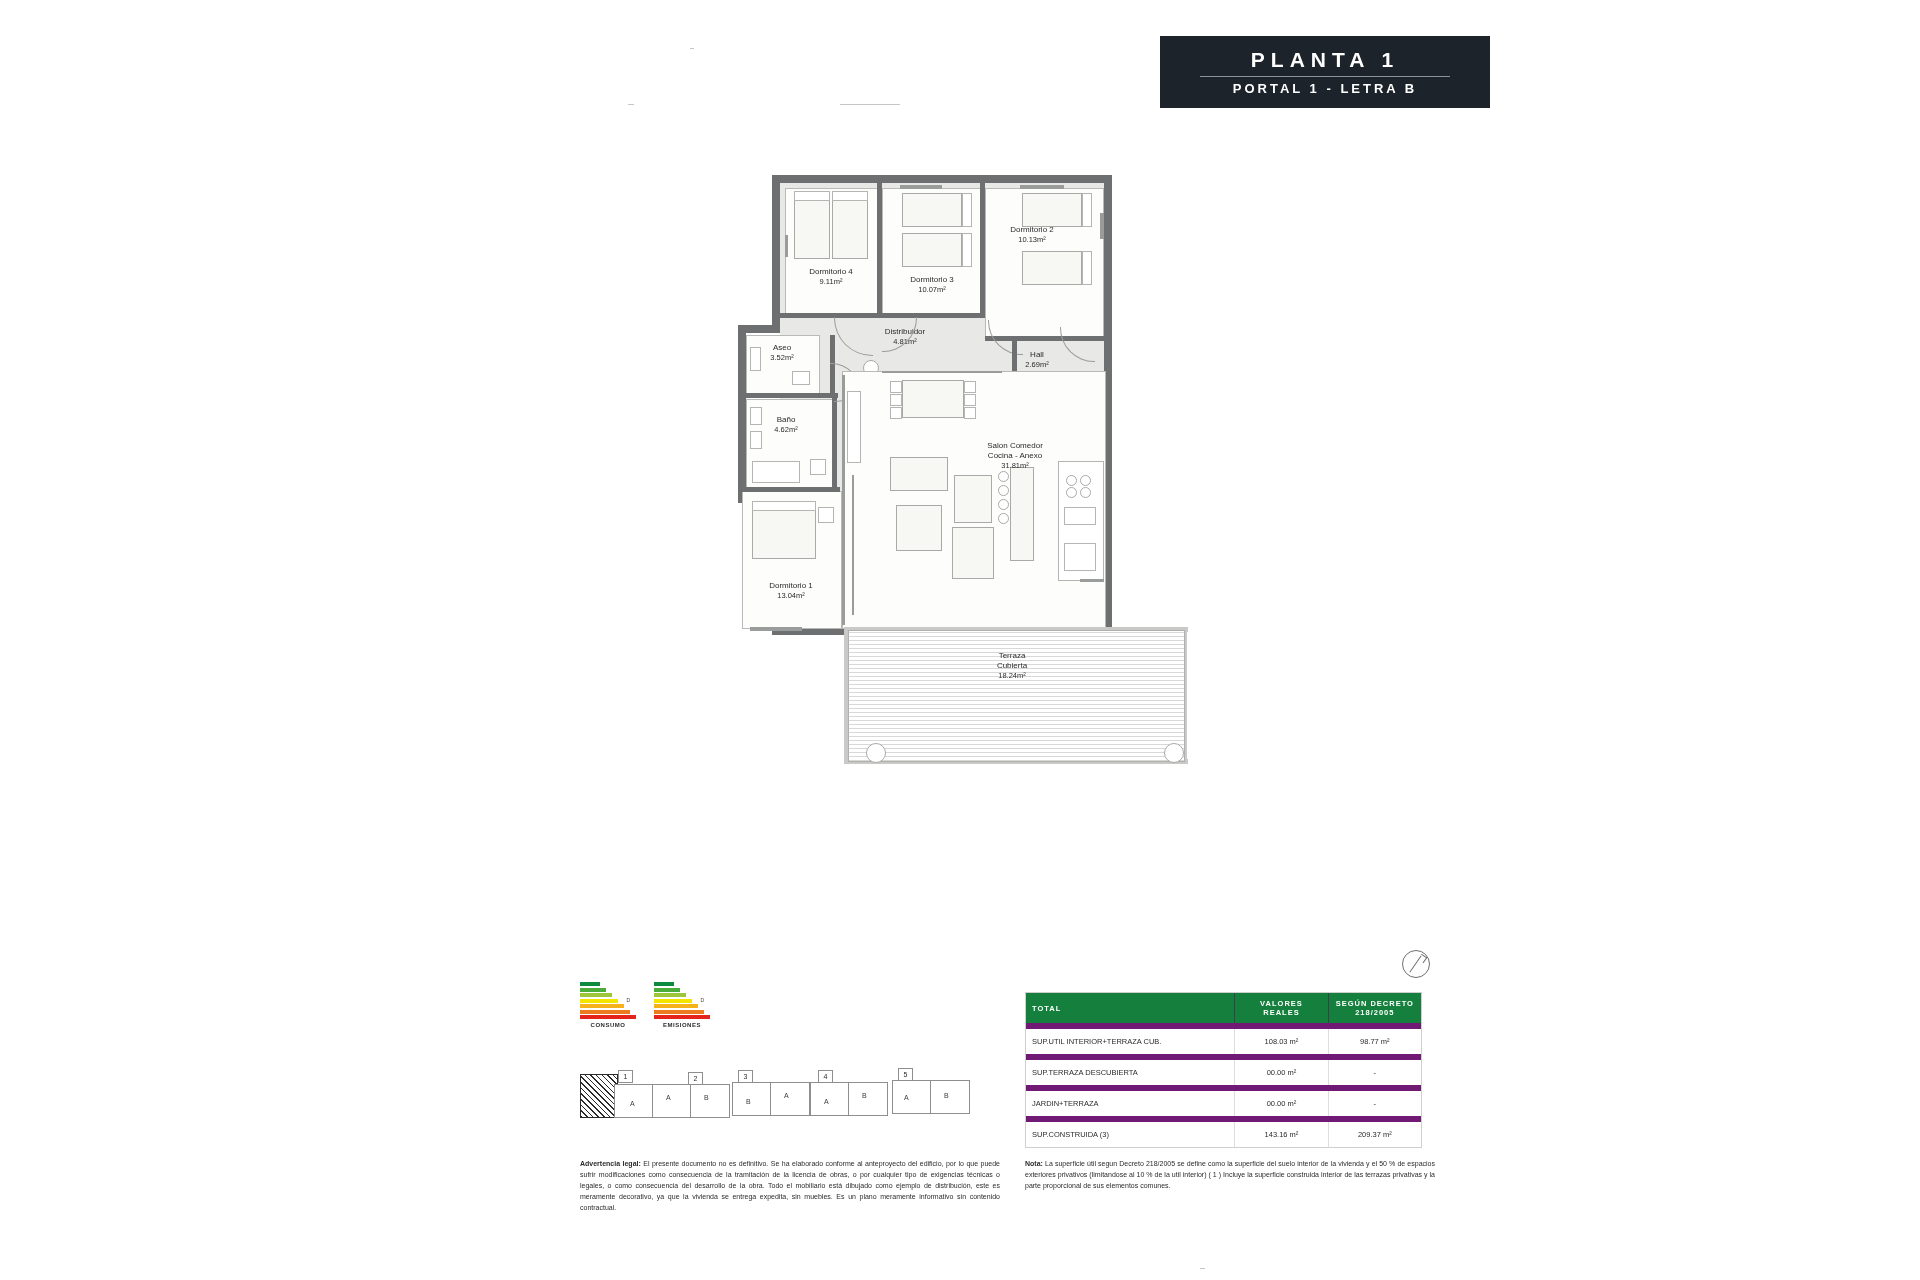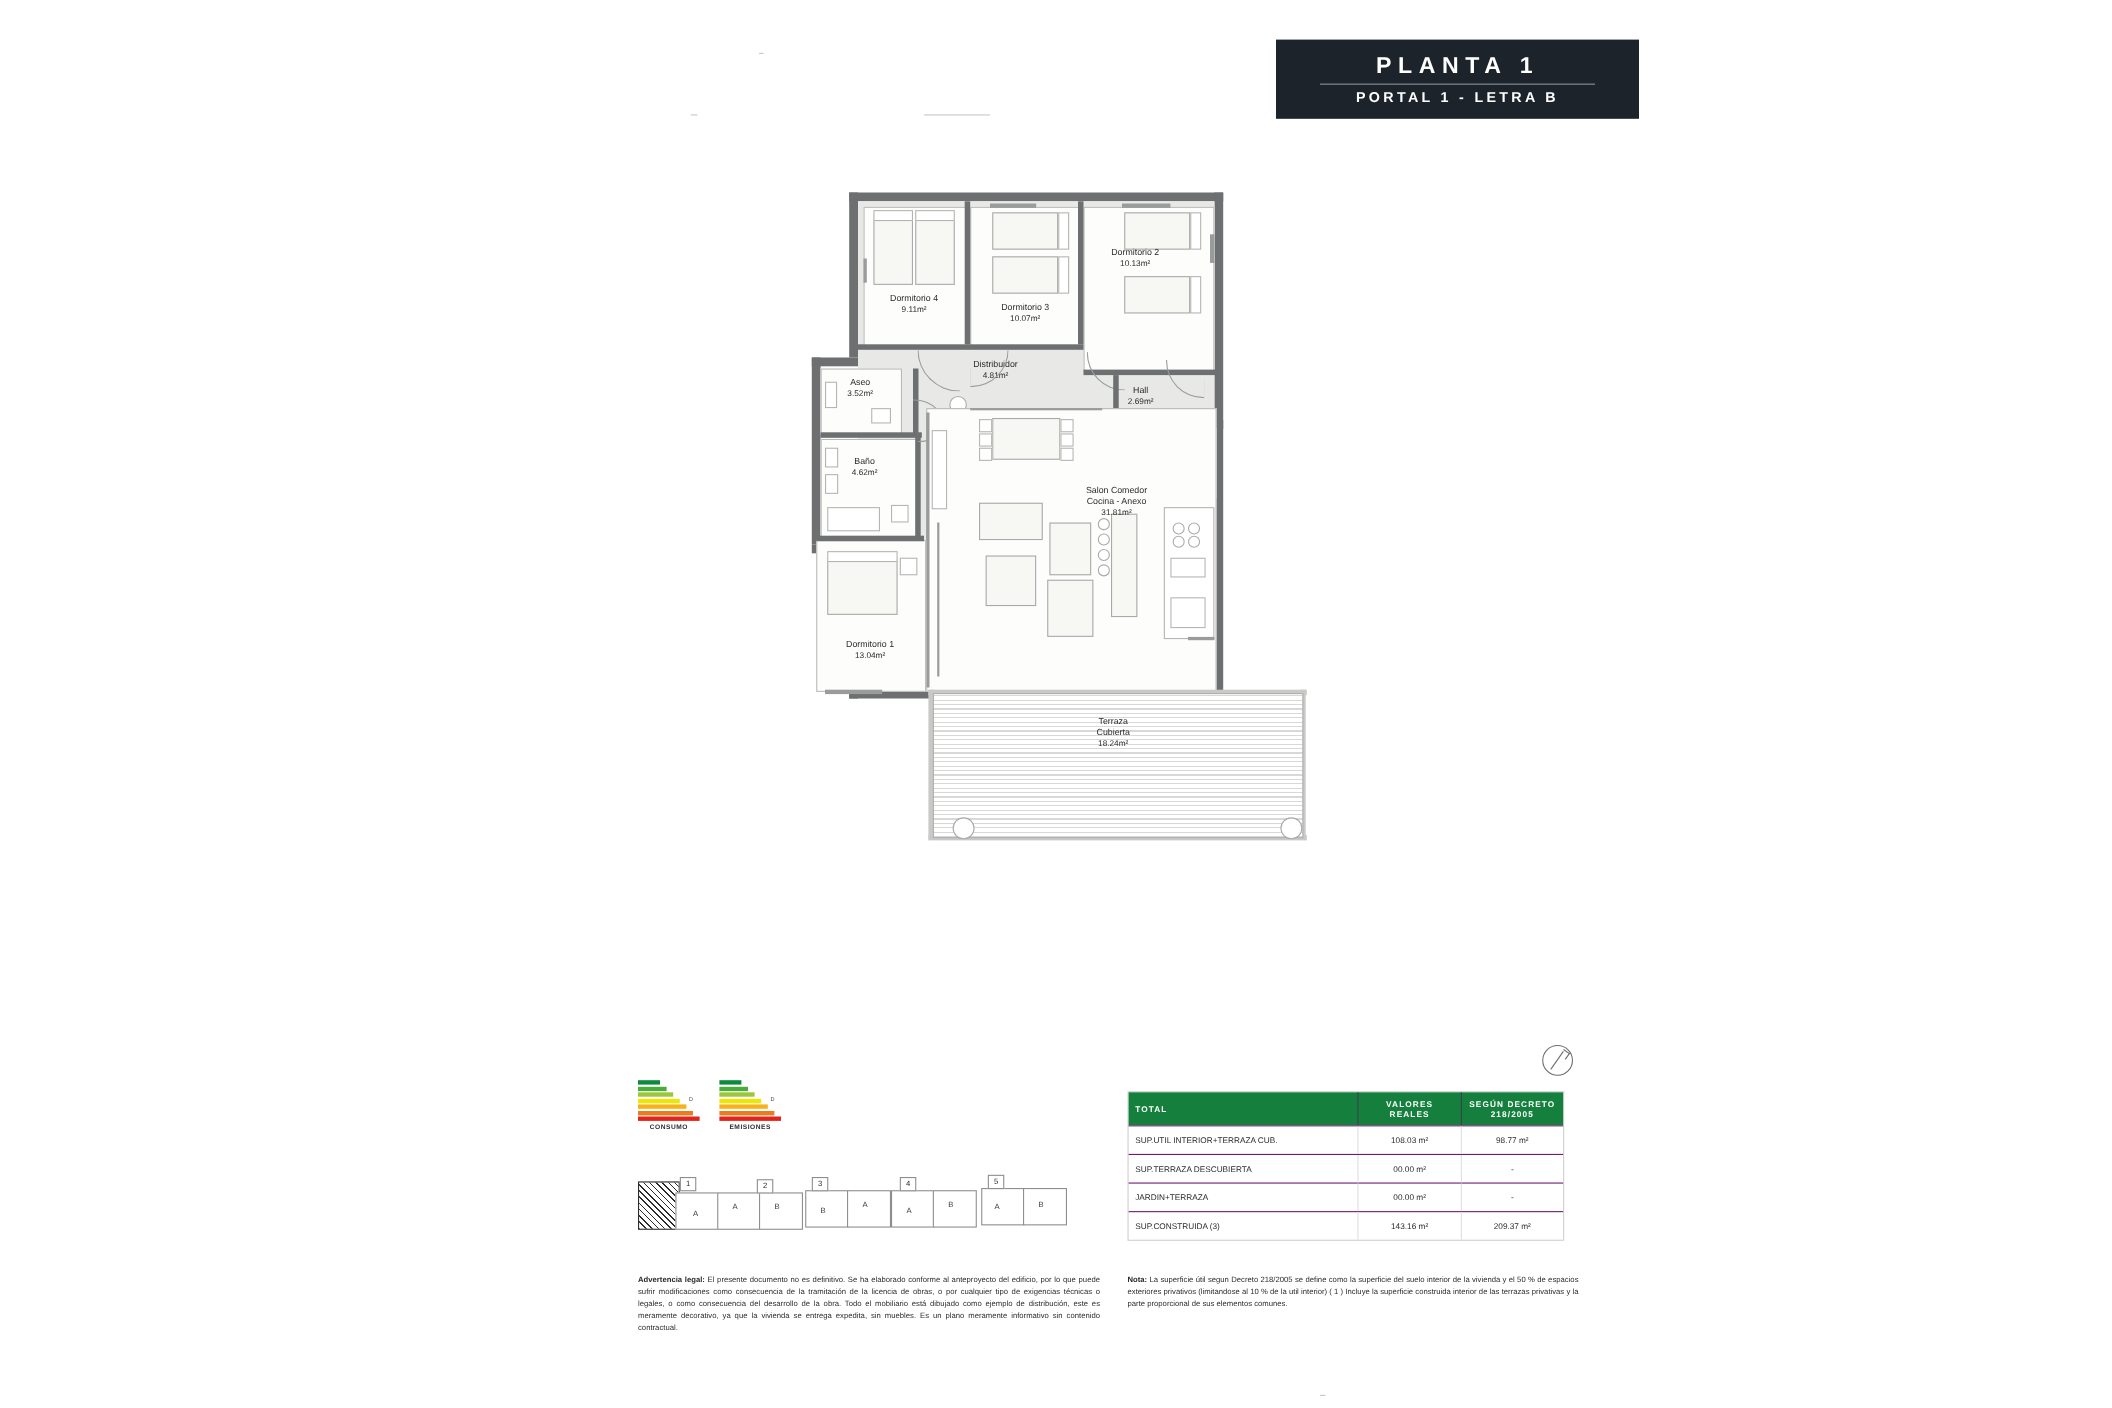--- a/index.html
+++ b/index.html
@@ -79,21 +79,21 @@
     border:1px solid #2b2b2b;
   }
   .kp-unit{position:absolute;border:1px solid #8e8f8d;background:#ffffff;font-size:7px;color:#3a3a3a;}
   .kp-num{position:absolute;border:1px solid #8e8f8d;background:#fff;font-size:7px;text-align:center;line-height:11px;width:13px;height:11px;}
   .kp-let{position:absolute;font-size:7px;color:#3a3a3a;}
 
   
   .table{position:absolute;left:985px;top:992px;width:395px;border:1px solid #cfd0ce;}
   .table .hdr{display:flex;background:#15803d;color:#fff;}
   .table .hdr div{padding:6px 6px;font-size:7.5px;font-weight:bold;letter-spacing:1px;line-height:9px;display:flex;align-items:center;}
-  .table .row{display:flex;border-top:1px solid #701a75;}
+  .table .row{display:flex;border-top:6px solid #701a75;}
   .table .row div{padding:8px 6px;font-size:7.5px;color:#2b2b2b;display:flex;align-items:center;}
   .c1{width:215px;}
   .c2{width:88px;justify-content:center;border-left:1px solid #dedfdd;}
   .c3{width:88px;justify-content:center;border-left:1px solid #dedfdd;text-align:center;}
   .hdr .c2,.hdr .c3{border-left:1px solid #3a4049;justify-content:center;text-align:center;}
 
   
   .note-left{position:absolute;left:540px;top:1158px;width:420px;font-size:7px;line-height:11px;color:#2b2b2b;text-align:justify;}
   .note-right{position:absolute;left:985px;top:1158px;width:410px;font-size:7px;line-height:11px;color:#2b2b2b;text-align:justify;}
   .note b{font-weight:bold;}

